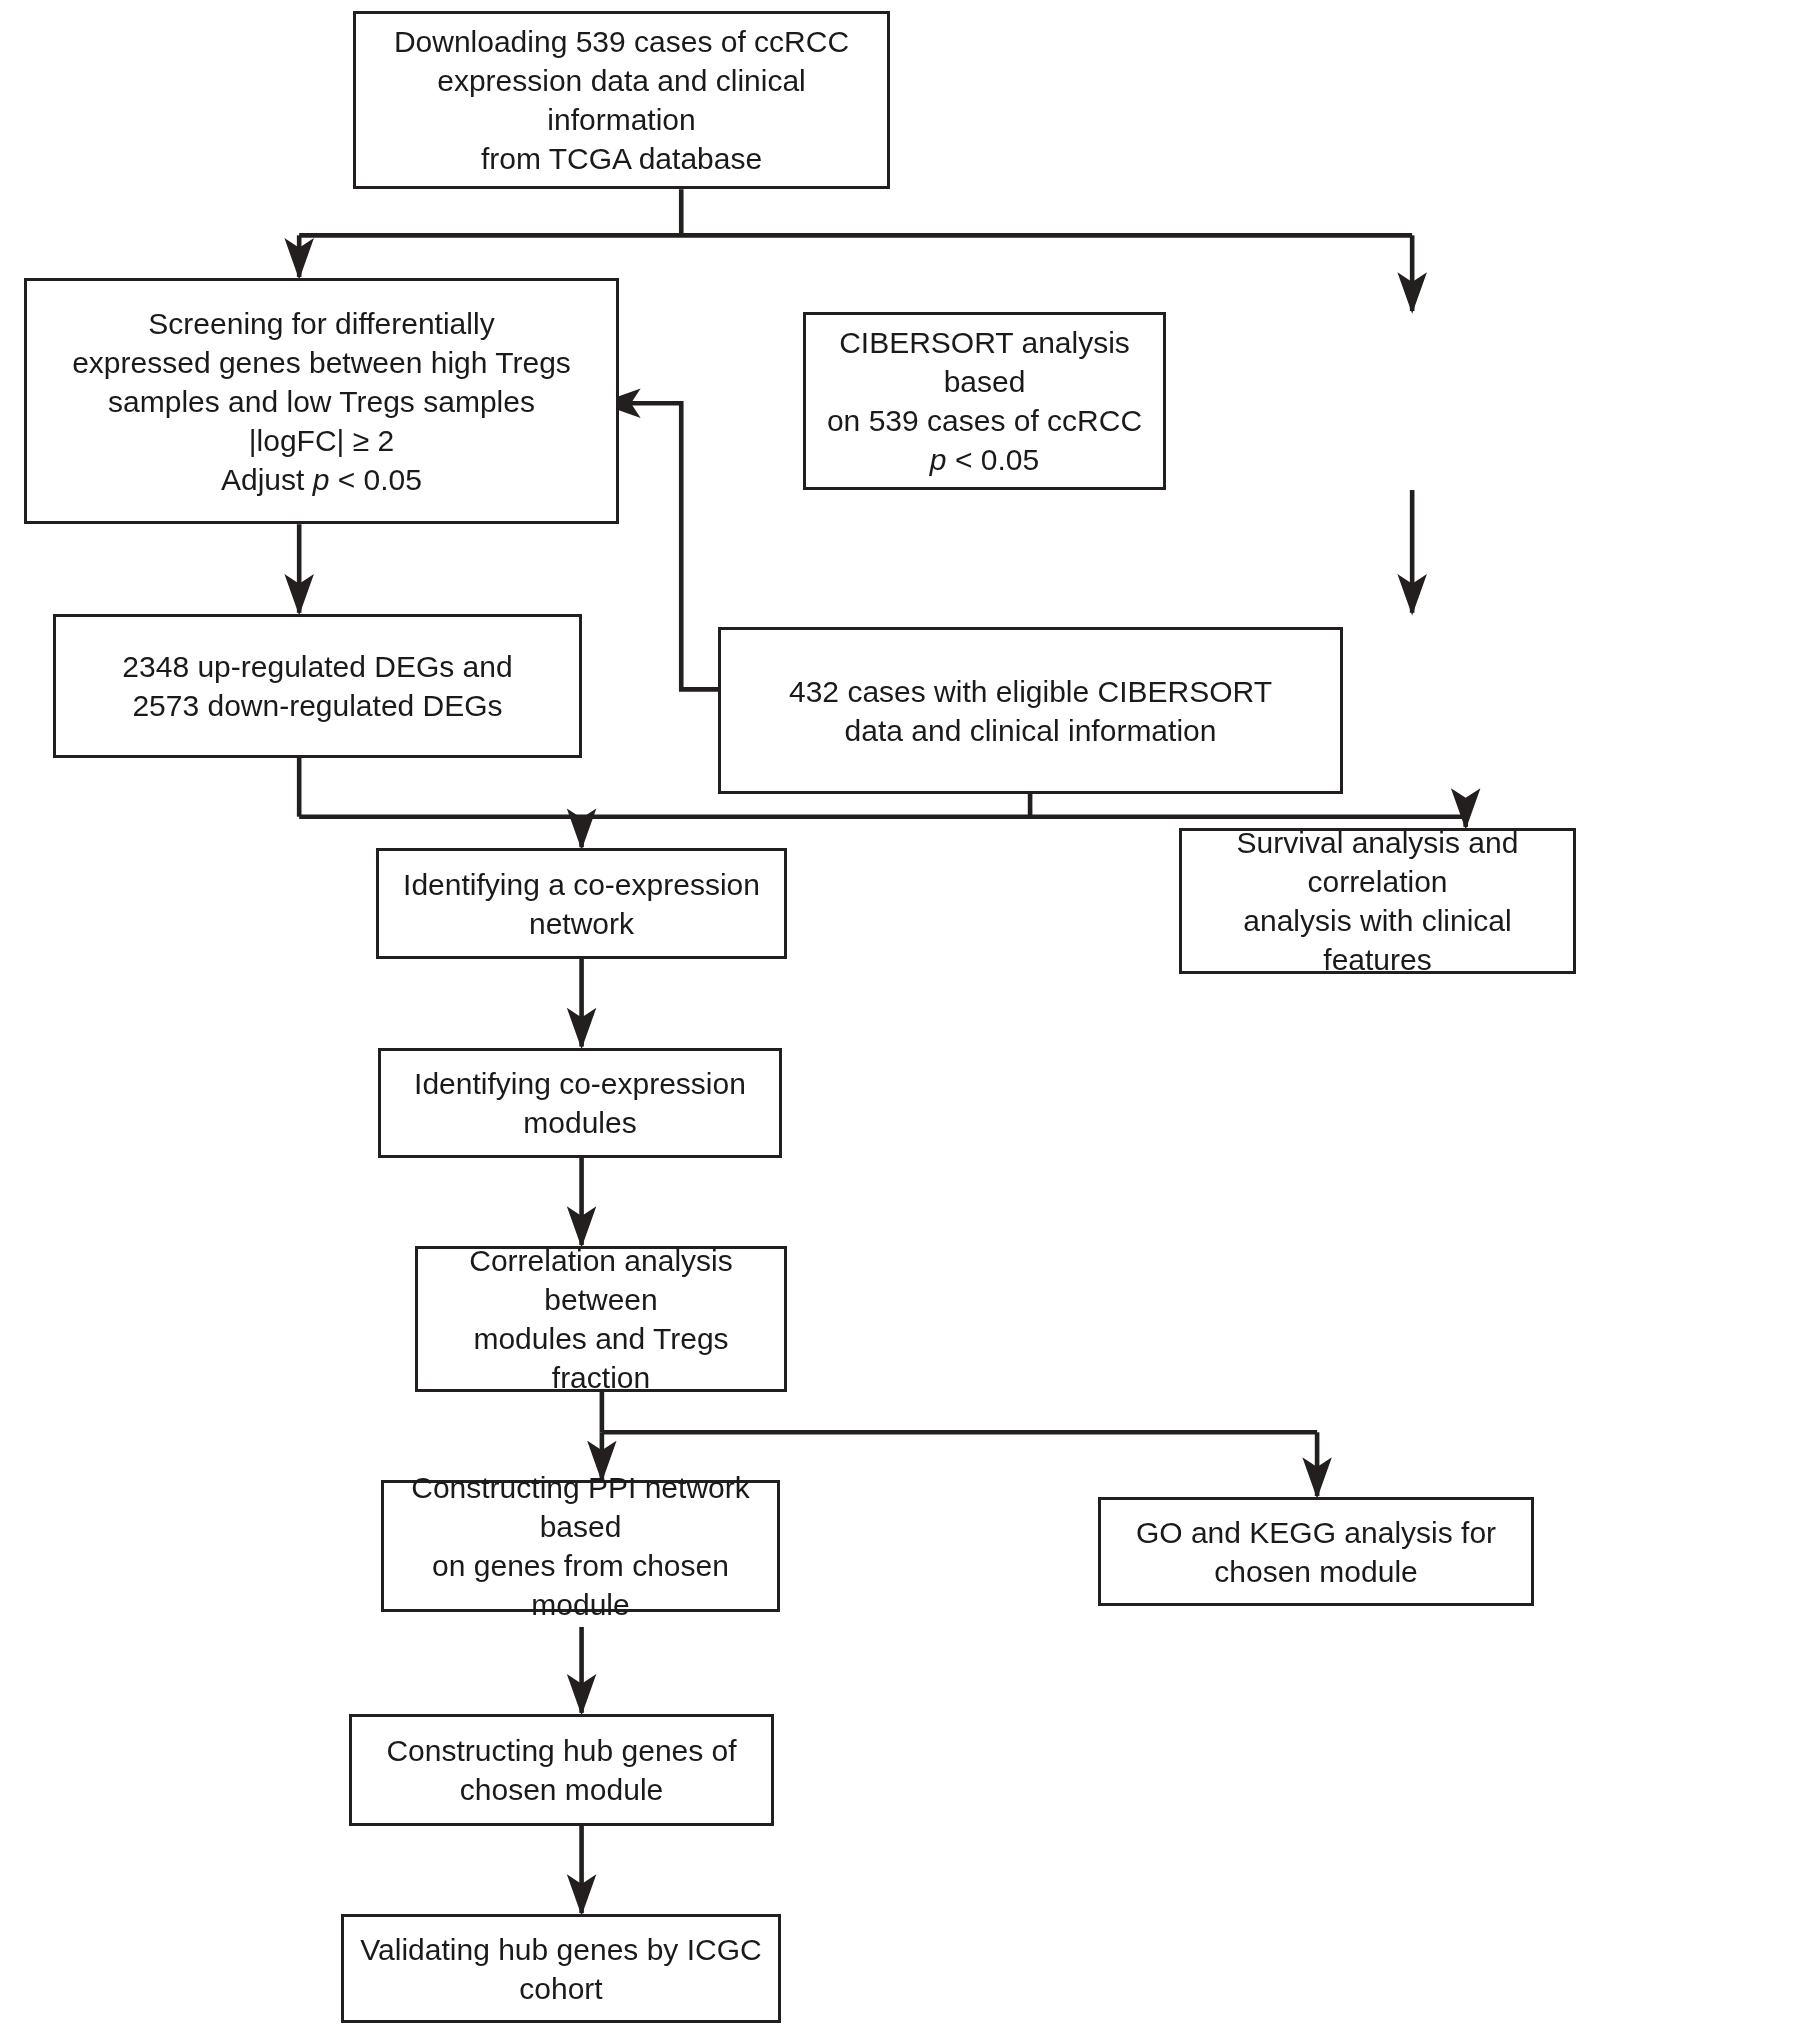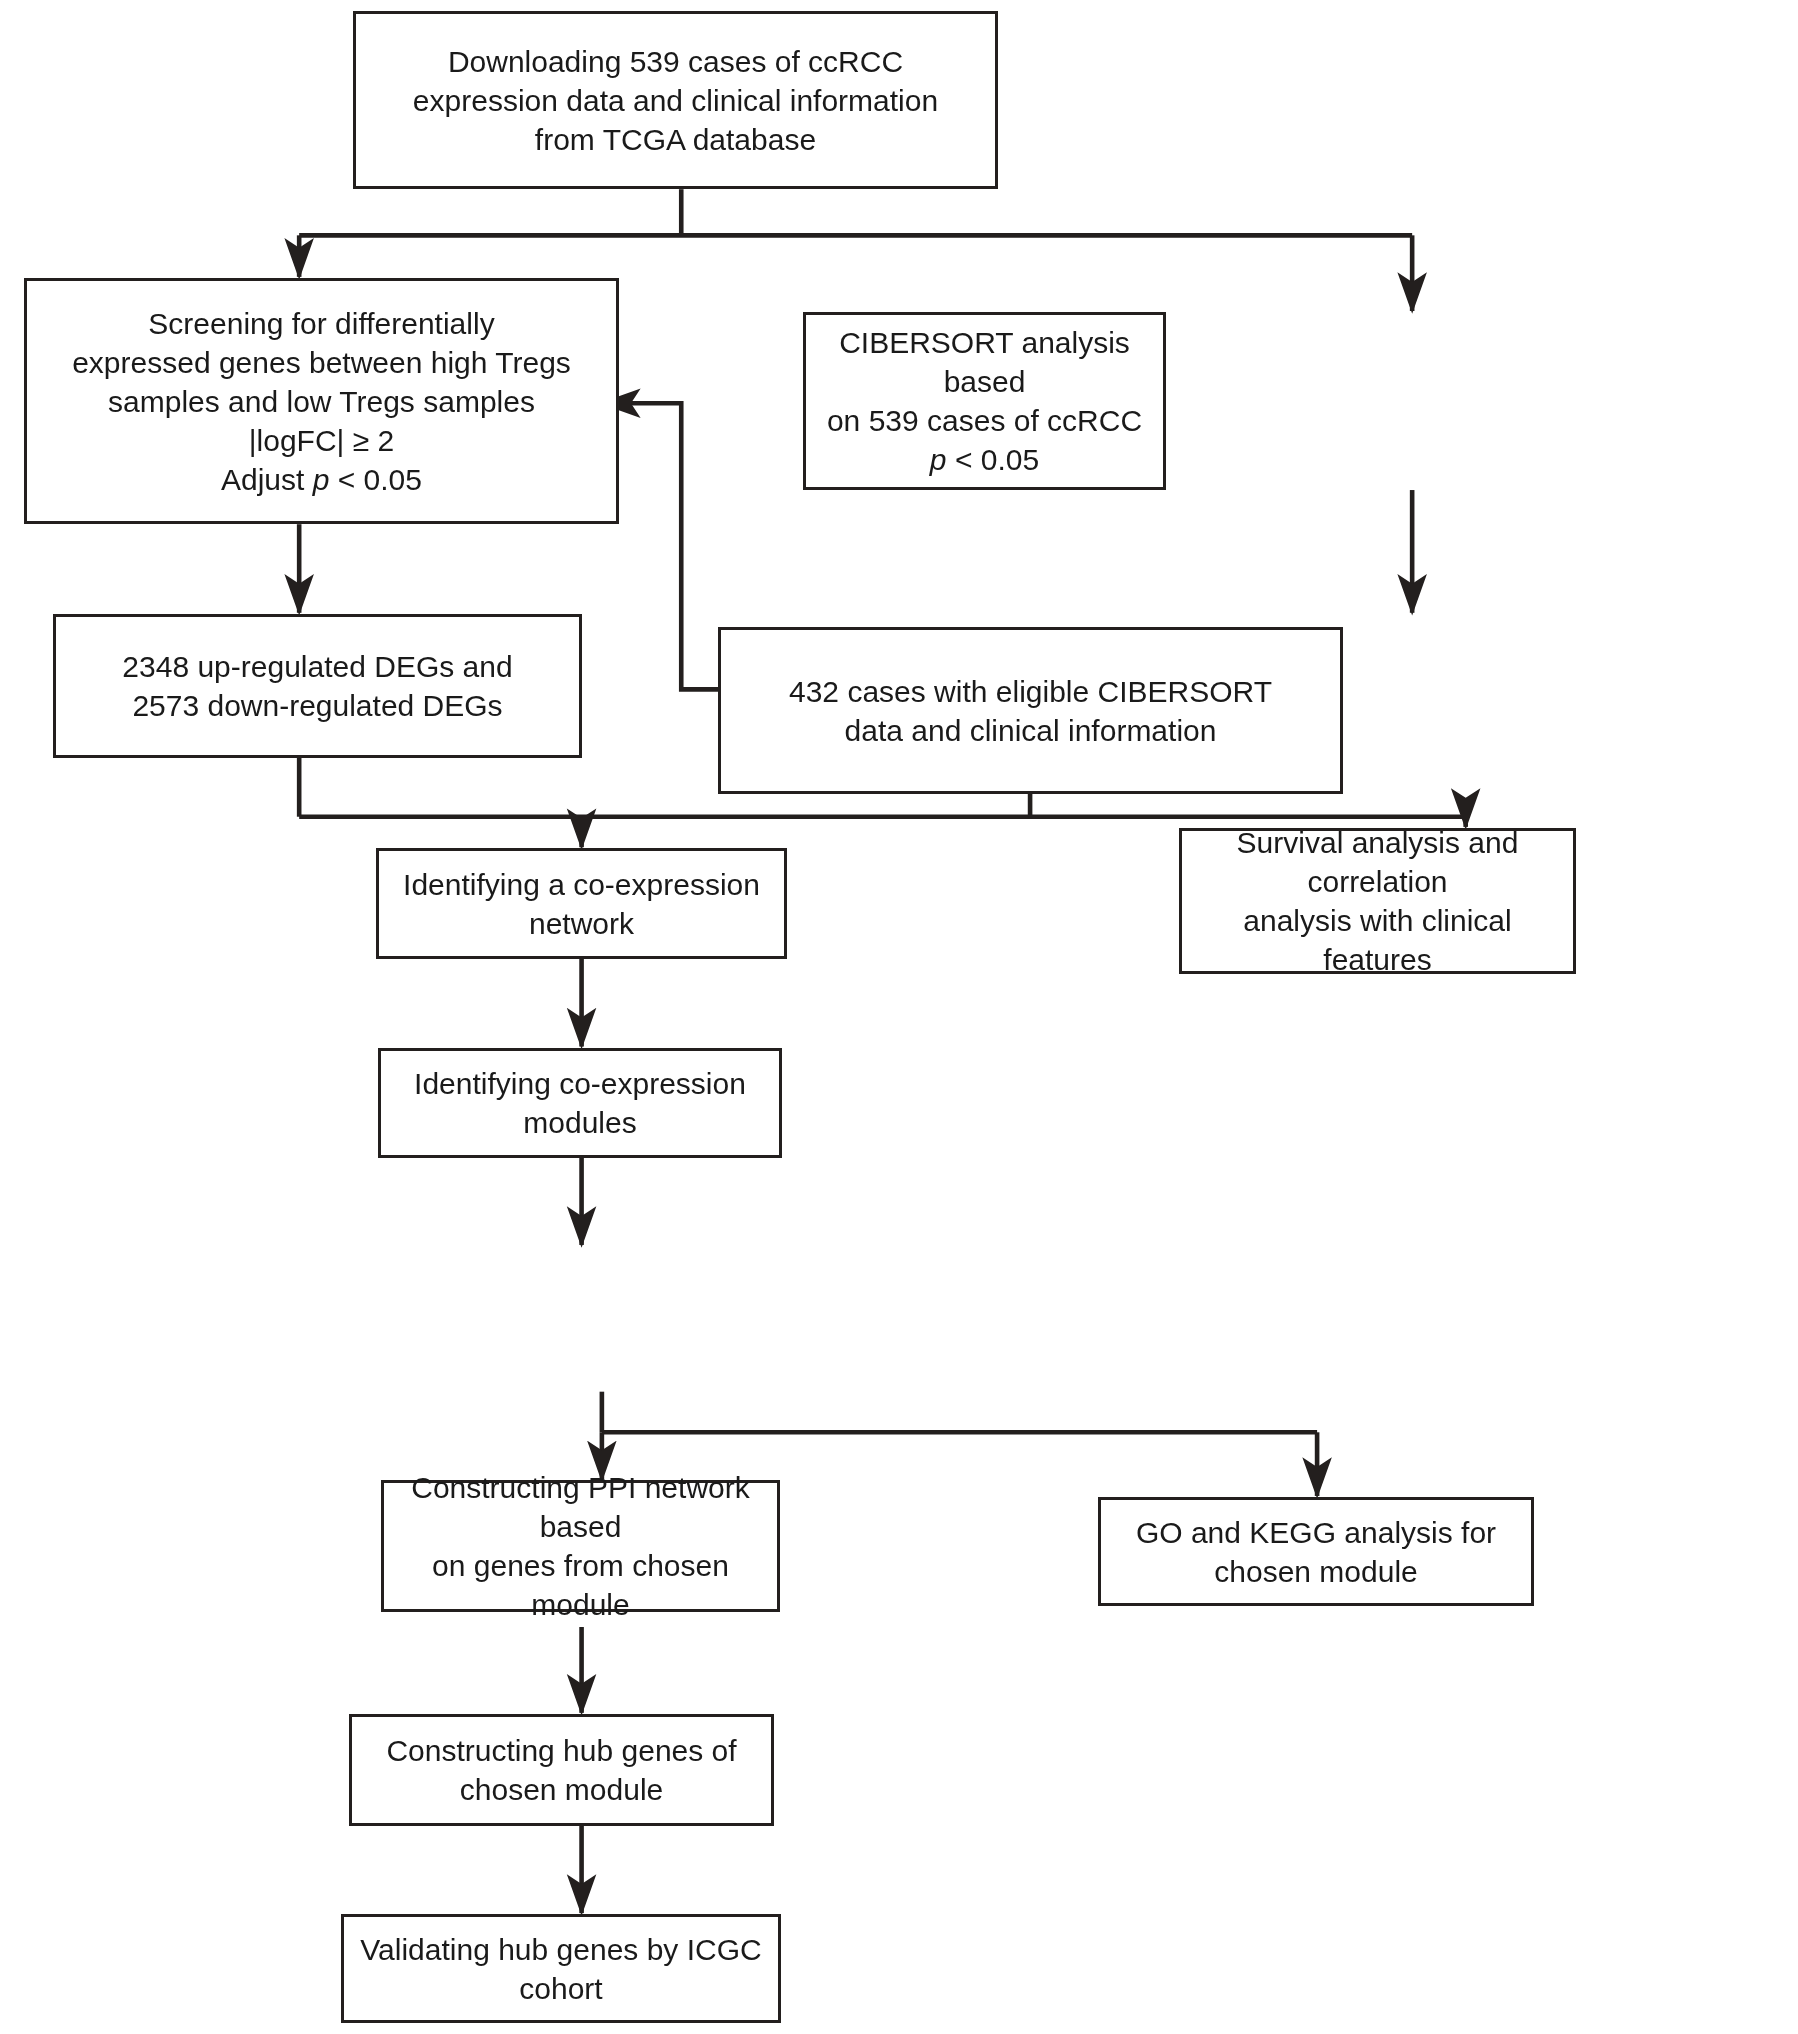--- a/index.html
+++ b/index.html
@@ -90,21 +90,21 @@
       <path d="M652,1552 L1427,1552"></path>
       <path d="M652,1552 L652,1603" marker-end="url(#ah)"></path>
       <path d="M1427,1552 L1427,1621" marker-end="url(#ah)"></path>
 
       <path d="M630,1763 L630,1856" marker-end="url(#ah)"></path>
 
       <path d="M630,1978 L630,2073" marker-end="url(#ah)"></path>
     </g>
   </svg>
 
-  <div class="node" style="left:353px; top:11px; width:645px; height:178px;">
+  <div class="node" style="left:353px; top:11px; width:537px; height:178px;">
     <span class="txt">Downloading 539 cases of ccRCC
 expression data and clinical information
 from TCGA database</span>
   </div>
 
   <div class="node" style="left:24px; top:278px; width:595px; height:246px;">
     <span class="txt"><span>Screening for differentially</span><br><span>expressed genes between high Tregs</span><br><span>samples and low Tregs samples</span><br><span>|logFC| ≥ 2</span><br><span>Adjust </span><i>p</i><span> &lt; 0.05</span></span>
   </div>
 
   <div class="node" style="left:803px; top:312px; width:363px; height:178px;">
@@ -127,20 +127,24 @@
 
   <div class="node" style="left:1179px; top:828px; width:397px; height:146px;">
     <span class="txt">Survival analysis and correlation
 analysis with clinical features</span>
   </div>
 
   <div class="node" style="left:378px; top:1048px; width:404px; height:110px;">
     <span class="txt">Identifying co-expression modules</span>
   </div>
 
+  <div class="node" style="left:415px; top:1246px; width:372px; height:146px;">
+    <span class="txt">Correlation analysis between
+modules and Tregs fraction</span>
+  </div>
 
   <div class="node" style="left:381px; top:1480px; width:399px; height:132px;">
     <span class="txt">Constructing PPI network based
 on genes from chosen module</span>
   </div>
 
   <div class="node" style="left:1098px; top:1497px; width:436px; height:109px;">
     <span class="txt">GO and KEGG analysis for chosen module</span>
   </div>
 

